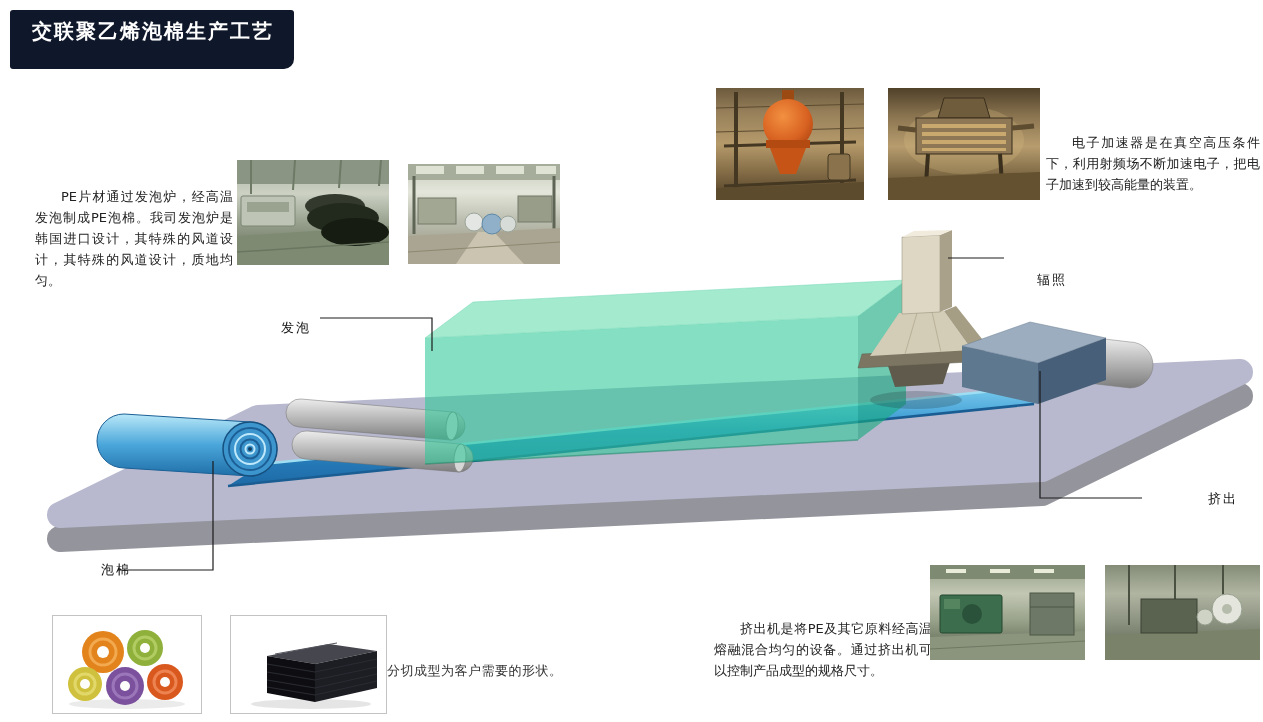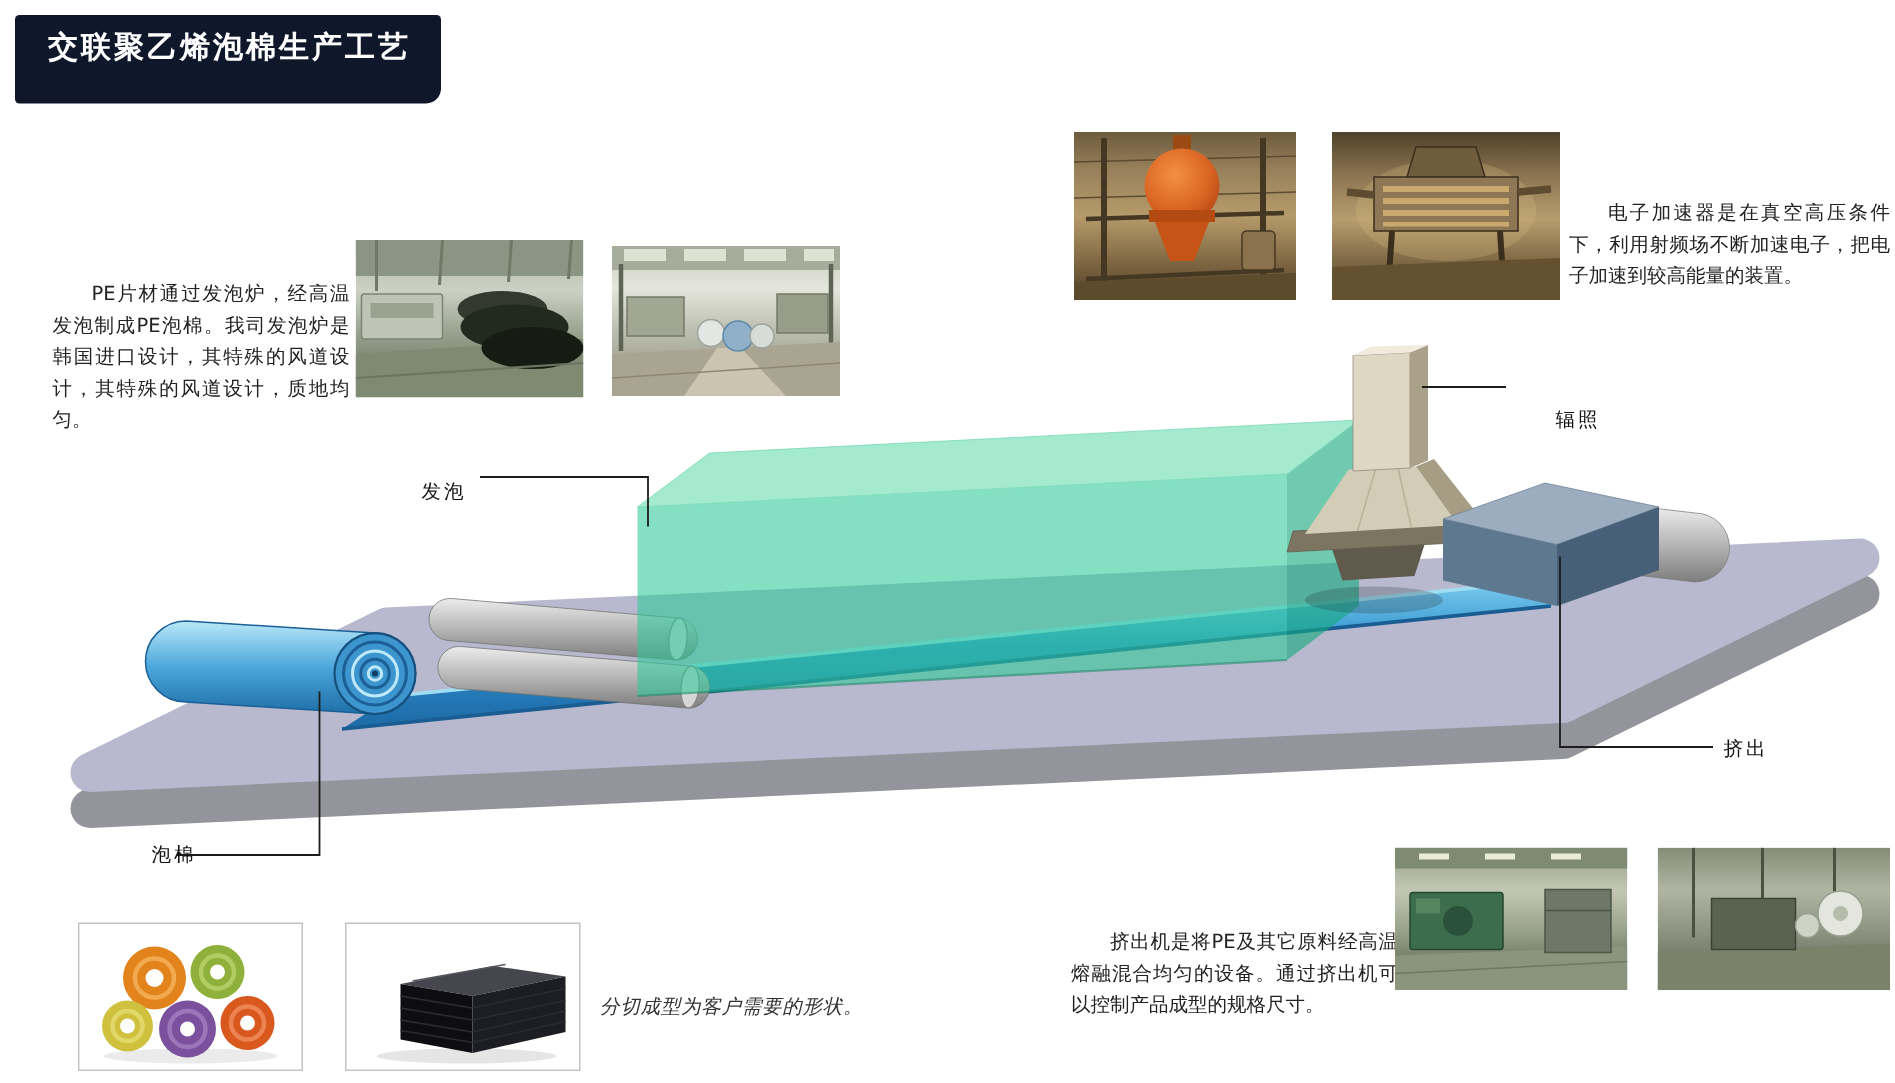--- a/index.html
+++ b/index.html
@@ -15,27 +15,27 @@
   .para{
     position:absolute;margin:0;font-size:13px;line-height:21px;color:#222;
     text-align:justify;text-indent:2em;
   }
   #para-foaming{left:35px;top:186px;width:198px;}
   #para-accelerator{left:1046px;top:132px;width:214px;}
   #para-extruder{left:714px;top:618px;width:218px;}
   .caption{
     position:absolute;margin:0;font-size:13px;color:#333;letter-spacing:0.5px;
   }
-  #caption-cutting{left:400px;top:662px;width:220px;font-style:italic;}
+  #caption-cutting{left:387px;top:662px;width:220px;}
   .scene-label{
     position:absolute;font-size:13px;color:#111;letter-spacing:2px;white-space:nowrap;
   }
   #label-foaming{left:281px;top:319px;}
   #label-irradiation{left:1037px;top:250px;margin-top:21px;}
-  #label-extrusion{left:1149px;top:490px;}
+  #label-extrusion{left:1208px;top:490px;}
   #label-foam{left:101px;top:561px;}
   .photo{position:absolute;overflow:hidden;}
   .photo svg{display:block;width:100%;height:100%;}
   .bordered{border:1px solid #c3c3c3;background:#fff;}
   #photo-fl1{left:237px;top:160px;width:152px;height:105px;}
   #photo-fl2{left:408px;top:164px;width:152px;height:100px;}
   #photo-ac1{left:716px;top:88px;width:148px;height:112px;}
   #photo-ac2{left:888px;top:88px;width:152px;height:112px;}
   #photo-ex1{left:930px;top:565px;width:155px;height:95px;}
   #photo-ex2{left:1105px;top:565px;width:155px;height:95px;}

